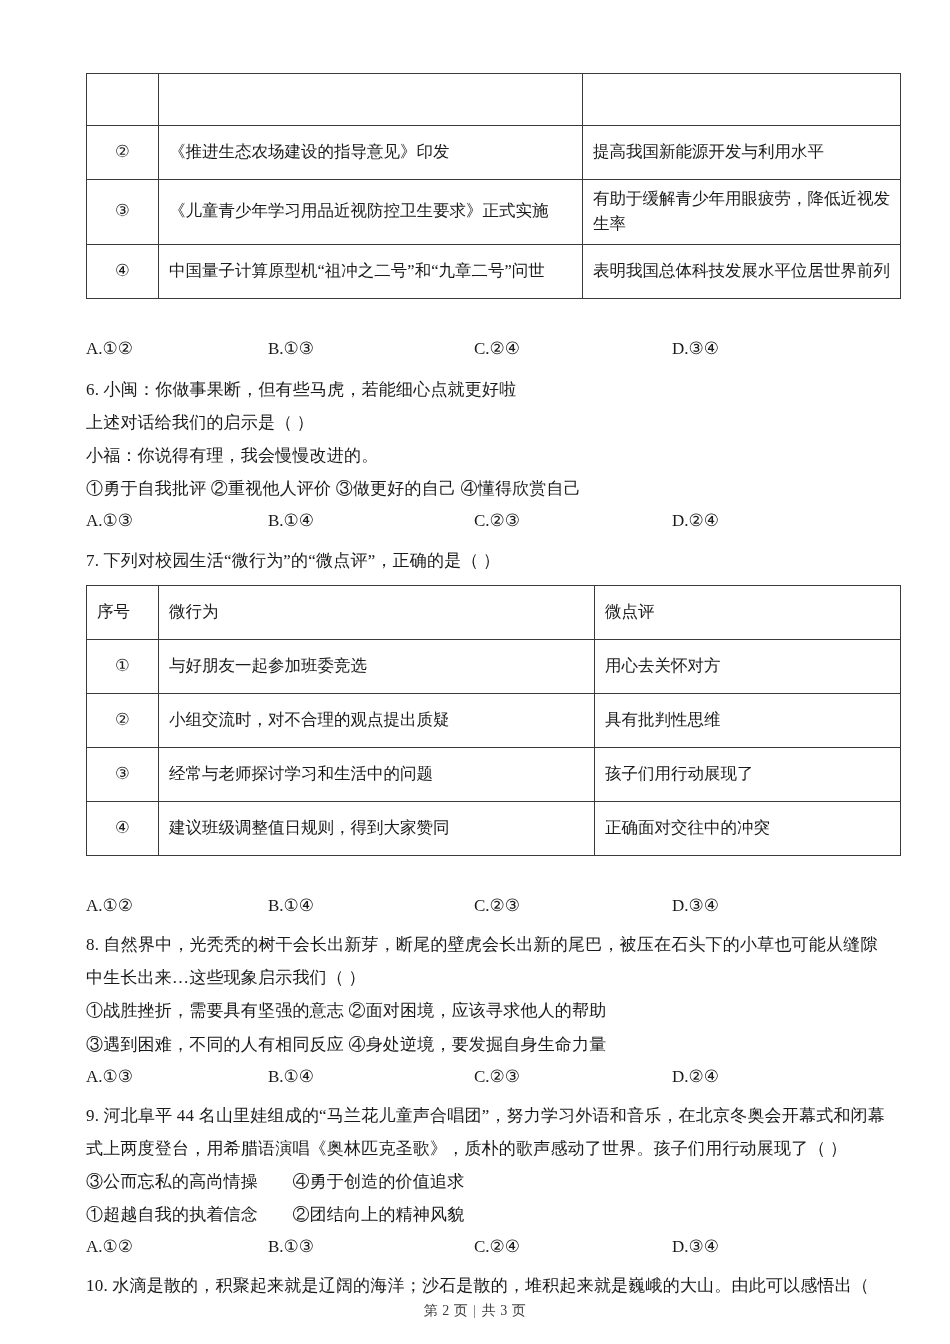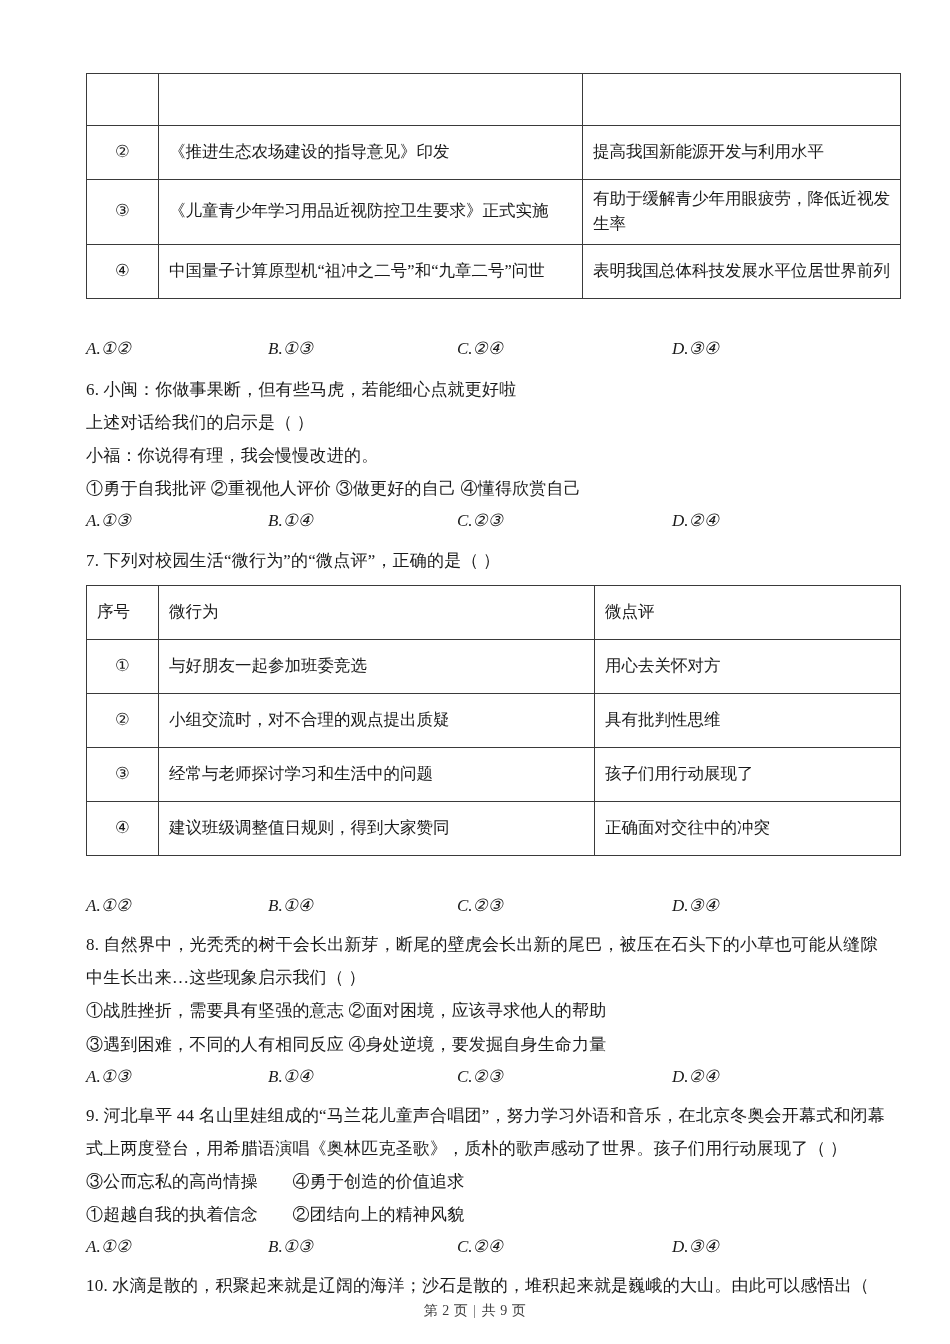--- a/index.html
+++ b/index.html
@@ -73,24 +73,24 @@
   .spacer-30 { height: 30px; }
   .spacer-36 { height: 36px; }
 
   
   .options {
     position: relative;
     height: 31px;
     font-size: 17px;
     line-height: 31px;
   }
-  .options .opt { position: absolute; top: 0; white-space: nowrap; font-style: italic; }
+  .options .opt { position: absolute; top: 0; white-space: nowrap; }
   .options .opt.a { left: 0px; }
   .options .opt.b { left: 182px; }
-  .options .opt.c { left: 371px; }
+  .options .opt.c { left: 388px; }
   .options .opt.d { left: 586px; }
 
   
   .footer {
     position: absolute;
     left: 0;
     top: 1302px;
     width: 950px;
     text-align: center;
     font-size: 14px;
@@ -248,15 +248,15 @@
 
     <div class="spacer-12" style="height:7px"></div>
 
     <div class="q-block">
       <p class="q-line">10. 水滴是散的，积聚起来就是辽阔的海洋；沙石是散的，堆积起来就是巍峨的大山。由此可以感悟出（</p>
     </div>
 
   </div>
 
   <div class="footer">
-    <span>第 2 页</span><span class="sep">|</span><span>共 9 页</span>
+    <span>第 2 页</span><span class="sep">|</span><span>共 3 页</span>
   </div>
 </div>
 
 </body></html>

